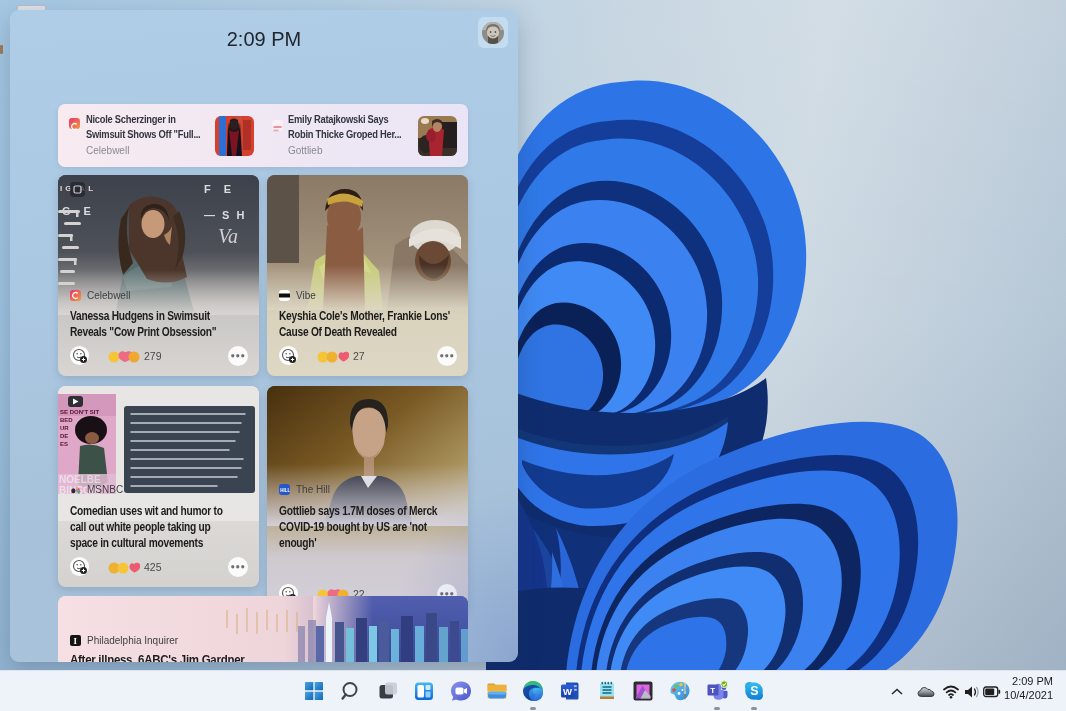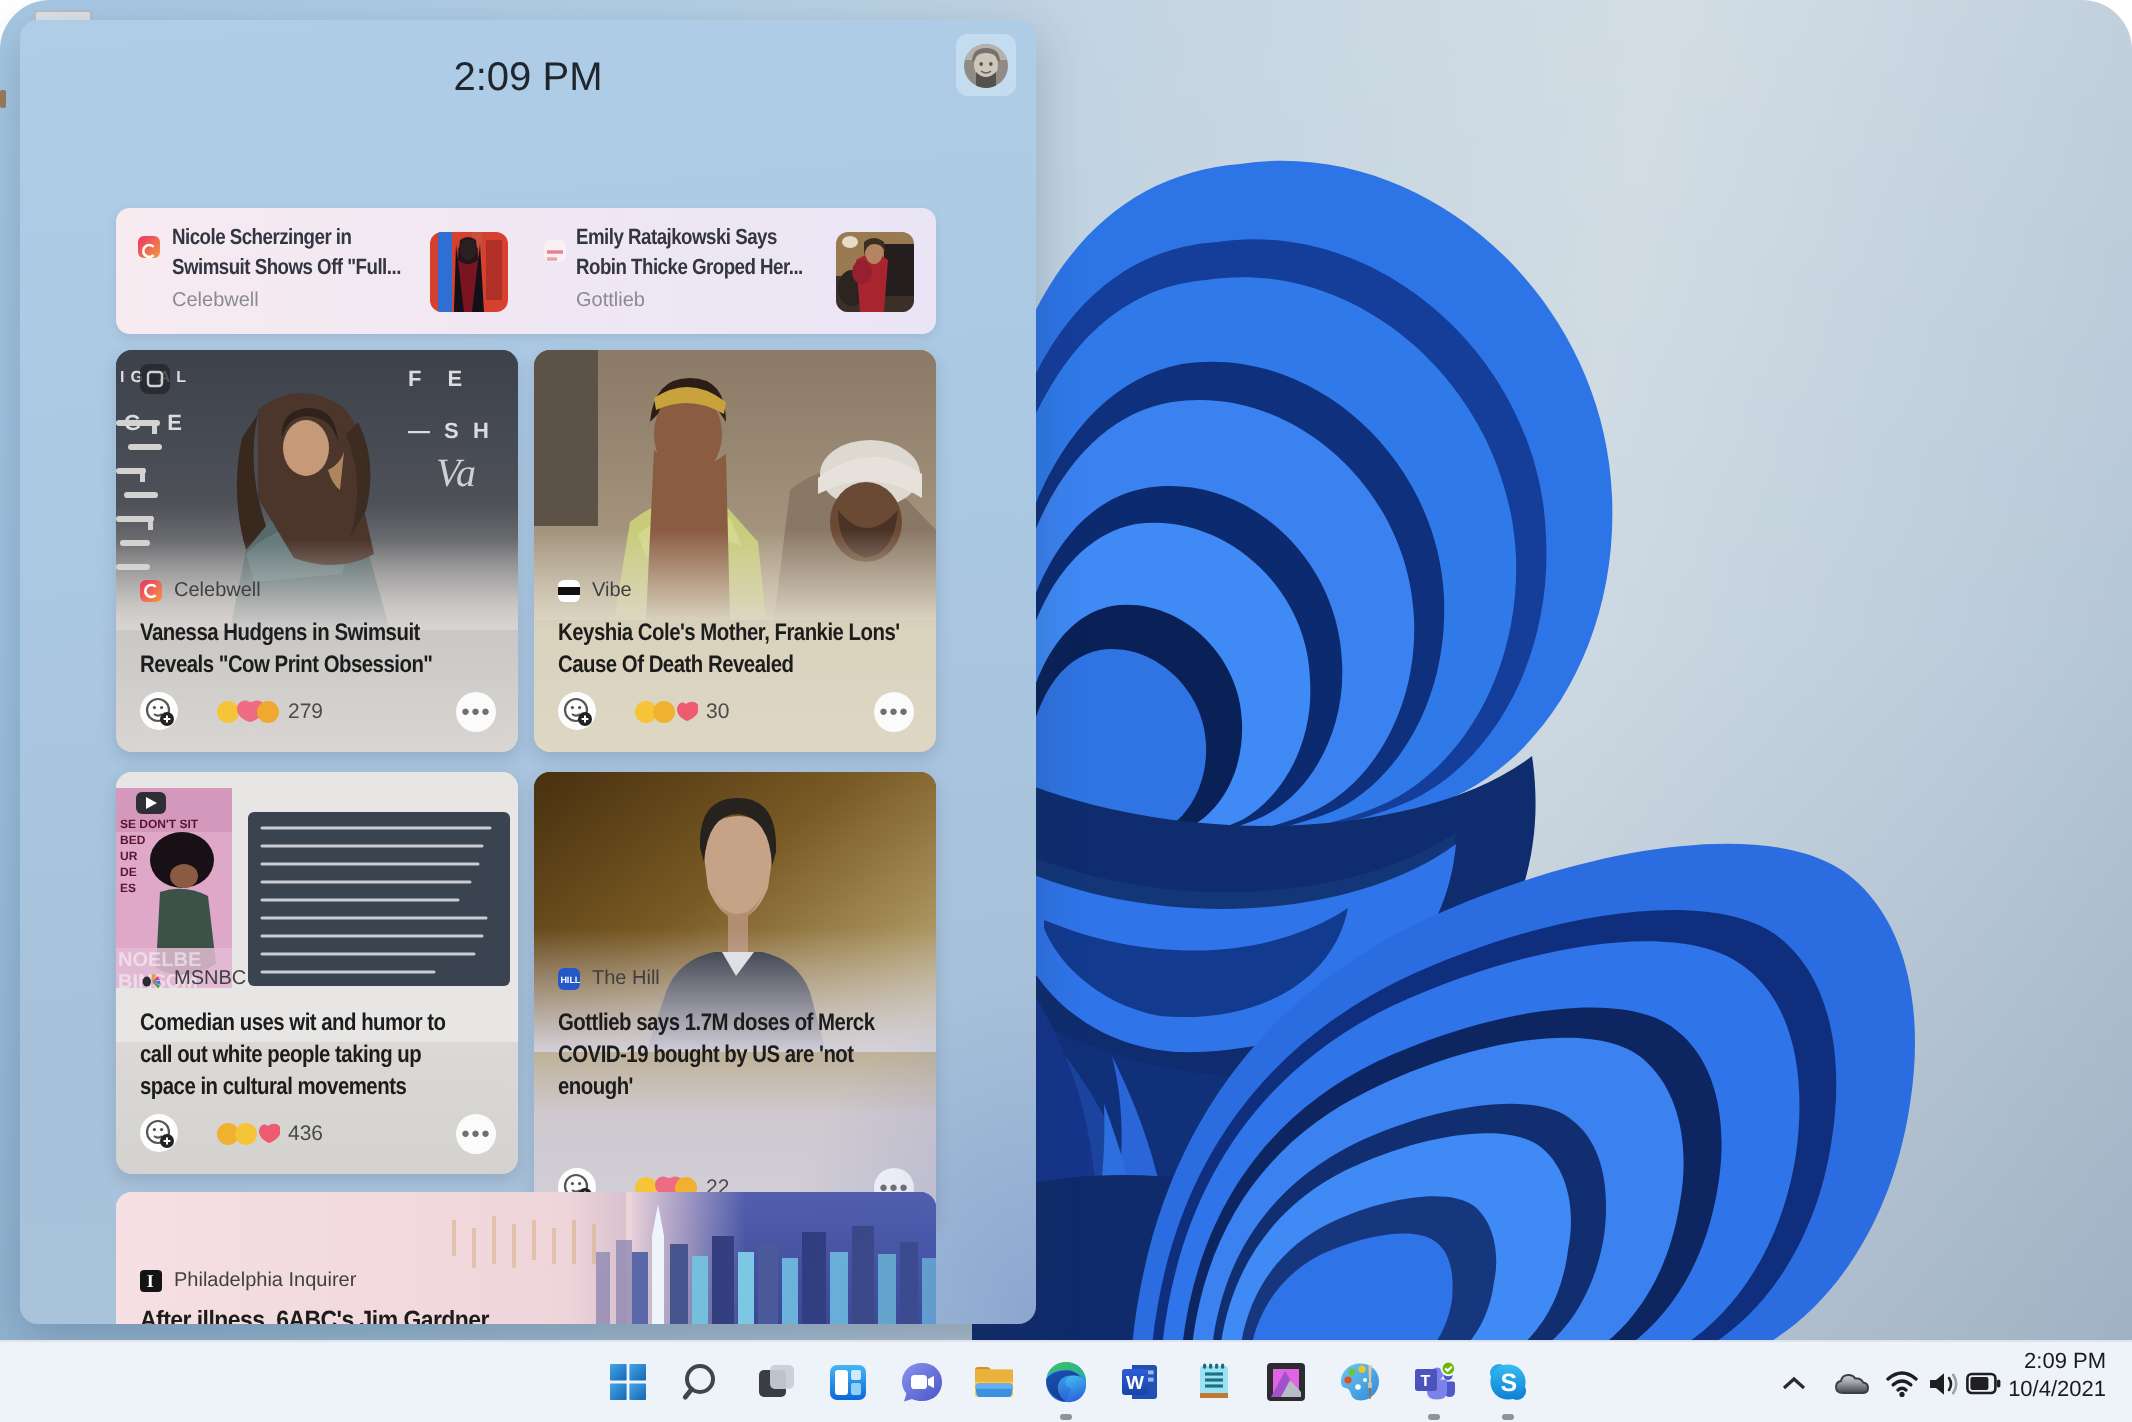--- a/index.html
+++ b/index.html
@@ -2,21 +2,20 @@
 <html><head>
 <meta charset="utf-8">
 <style>
 * { margin:0; padding:0; box-sizing:border-box; }
 html,body { width:1066px; height:711px; overflow:hidden; }
 body { font-family:"Liberation Sans", sans-serif; position:relative; }
 #screen { position:absolute; inset:0; width:1066px; height:711px;
   background:
     linear-gradient(180deg, rgba(255,255,255,0.12) 0%, rgba(255,255,255,0.02) 45%, rgba(16,30,64,0.10) 100%),
     linear-gradient(100deg, #9ac0df 0%, #a8c8e0 28%, #c0d1de 52%, #cdd9e2 70%, #bcccda 87%, #adc0d0 100%);
-  border-radius: 25px;
 }
 #bloom { position:absolute; left:470px; top:60px; width:596px; height:612px; }
 
 #panel { position:absolute; left:10px; top:10px; width:508px; height:652px; border-radius:9px;
   background:linear-gradient(175deg, #b0cde7 0%, #abc8e2 40%, #a7c1da 75%, #a9c3db 100%);
   box-shadow:0 8px 24px rgba(30,50,80,0.25); }
 #panel:after { content:""; position:absolute; right:0; bottom:0; width:130px; height:170px; border-radius:0 0 9px 0;
   background:radial-gradient(ellipse at 100% 100%, rgba(70,95,180,0.30), rgba(70,95,180,0) 72%); }
 #toptab { position:absolute; left:17px; top:5px; width:29px; height:7px; border-radius:2px; background:#dde2e7; border:1px solid #b9bec5;}
 #deskicon { position:absolute; left:0px; top:45px; width:3px; height:9px; background:#96765a; border-radius:1px;}
@@ -283,21 +282,21 @@
               <circle cx="10.8" cy="7.8" r="0.8" fill="#555"></circle>
               <path d="M7 11 Q9 12.6 11 11" stroke="#555" stroke-width="1" fill="none"></path>
               <circle cx="13.5" cy="13.5" r="3.5" fill="#222"></circle>
               <path d="M13.5 11.8 v3.4 M11.8 13.5 h3.4" stroke="#fff" stroke-width="1"></path>
             </svg></div>
         <div class="emos"><svg width="32" height="13" viewBox="0 0 32 13">
               <circle cx="6" cy="7" r="5.5" fill="#f5c537"></circle>
               <circle cx="15" cy="7" r="5.5" fill="#f0b030"></circle>
               <path d="M22 3 C25 0.5 29 2.5 28.5 5.5 C28 9 24 11 22.5 11.5 C21 11 17.5 9 17.5 5.8 C17.5 3 20 1 22 3 Z" fill="#ee5a70" transform="translate(4 0)"></path>
             </svg></div>
-        <div class="count">30</div>
+        <div class="count">27</div>
         <div class="dots">●●●</div>
       </div>
     </div>
 
     <div class="card" id="card3">
       <svg width="201" height="135" viewBox="0 0 201 135" style="position:absolute;top:0;left:0;">
         <rect width="201" height="135" fill="#e8e6e4"></rect>
         <rect x="0" y="8" width="58" height="100" fill="#dfa8c8"></rect>
         <rect x="0" y="8" width="58" height="22" fill="#d498bc"></rect>
         <g fill="#5a1430" font-size="6" font-weight="bold" font-family="Liberation Sans">
@@ -347,21 +346,21 @@
               <circle cx="10.8" cy="7.8" r="0.8" fill="#555"></circle>
               <path d="M7 11 Q9 12.6 11 11" stroke="#555" stroke-width="1" fill="none"></path>
               <circle cx="13.5" cy="13.5" r="3.5" fill="#222"></circle>
               <path d="M13.5 11.8 v3.4 M11.8 13.5 h3.4" stroke="#fff" stroke-width="1"></path>
             </svg></div>
         <div class="emos"><svg width="32" height="13" viewBox="0 0 32 13">
               <circle cx="6" cy="7" r="5.5" fill="#f0b030"></circle>
               <circle cx="15" cy="7" r="5.5" fill="#f5c537"></circle>
               <path d="M22 3 C25 0.5 29 2.5 28.5 5.5 C28 9 24 11 22.5 11.5 C21 11 17.5 9 17.5 5.8 C17.5 3 20 1 22 3 Z" fill="#ee5a70" transform="translate(4 0)"></path>
             </svg></div>
-        <div class="count">436</div>
+        <div class="count">425</div>
         <div class="dots">●●●</div>
       </div>
     </div>
 
     <div class="card" id="card4">
       <svg width="201" height="140" viewBox="0 0 201 140" style="position:absolute;top:0;left:0;">
         <defs>
             <linearGradient id="c4bg" x1="0" y1="0" x2="1" y2="0.9">
               <stop offset="0" stop-color="#47300f"></stop>
               <stop offset="0.45" stop-color="#7a5a24"></stop>

